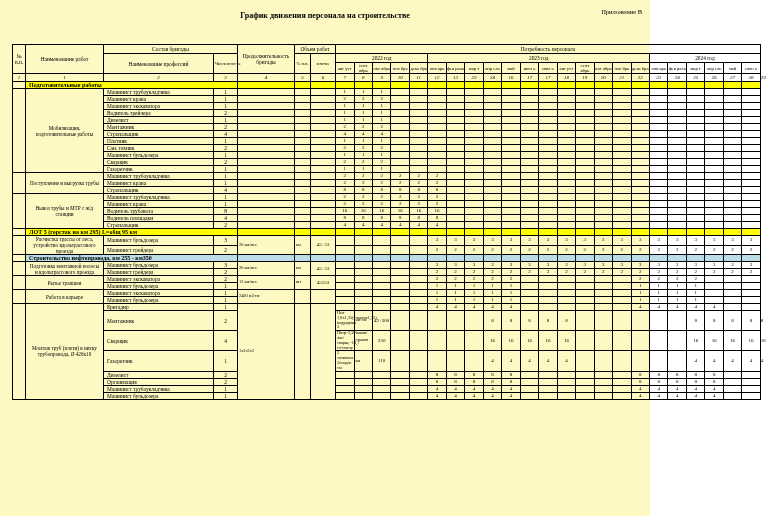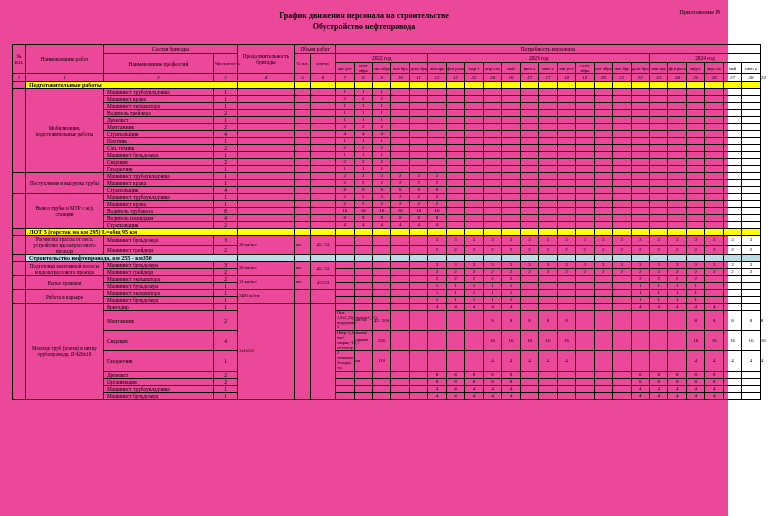--- a/index.html
+++ b/index.html
@@ -1,17 +1,17 @@
 <!DOCTYPE html>
 <html><head>
 <meta charset="utf-8">
 <style>
   html,body{margin:0;padding:0;background:#fff;}
   body{width:770px;height:516px;font-family:"Liberation Serif",serif;color:#000;overflow:hidden;}
-  .page{position:relative;width:728px;height:516px;background:#ec4899;}
+  .page{position:relative;width:650px;height:516px;background:#fef9c3;}
   .appendix{position:absolute;right:8px;top:8px;font-size:6.5px;}
   .title{position:absolute;left:0;right:0;top:10px;text-align:center;font-size:8px;font-weight:bold;line-height:11px;}
   .tblwrap{position:absolute;left:12px;top:44px;width:748px;}
   table{border-collapse:collapse;table-layout:fixed;width:748px;}
   td,th{border:0.6px solid #000;font-size:5.2px;padding:0;text-align:center;vertical-align:middle;line-height:6px;font-weight:normal;}
   .hd{font-size:5.4px;padding:1px 1px;}
   .hd2{font-size:4.6px;line-height:5px;}
   .numrow td{font-size:5px;height:7px;font-style:italic;}
   .sect{background:#ffff00;text-align:left;font-weight:bold;font-size:6px;padding-left:3px;}
   .sectb{background:#bcdde6;text-align:left;font-weight:bold;font-size:6px;padding-left:3px;}
@@ -23,21 +23,20 @@
 </style>
 </head>
 <body>
 
 <div class="page">
 
   <div class="appendix">Приложение В</div>
 
   <div class="title">
     <div>График движения персонала на строительстве</div>
-    <div>Обустройство нефтепровода</div>
   </div>
 
   <div class="tblwrap">
     <table id="main-table">
       <colgroup id="cg">
           <col style="width: 13px;">
           <col style="width: 78px;">
           <col style="width: 110px;">
           <col style="width: 24px;">
           <col style="width: 57px;">

